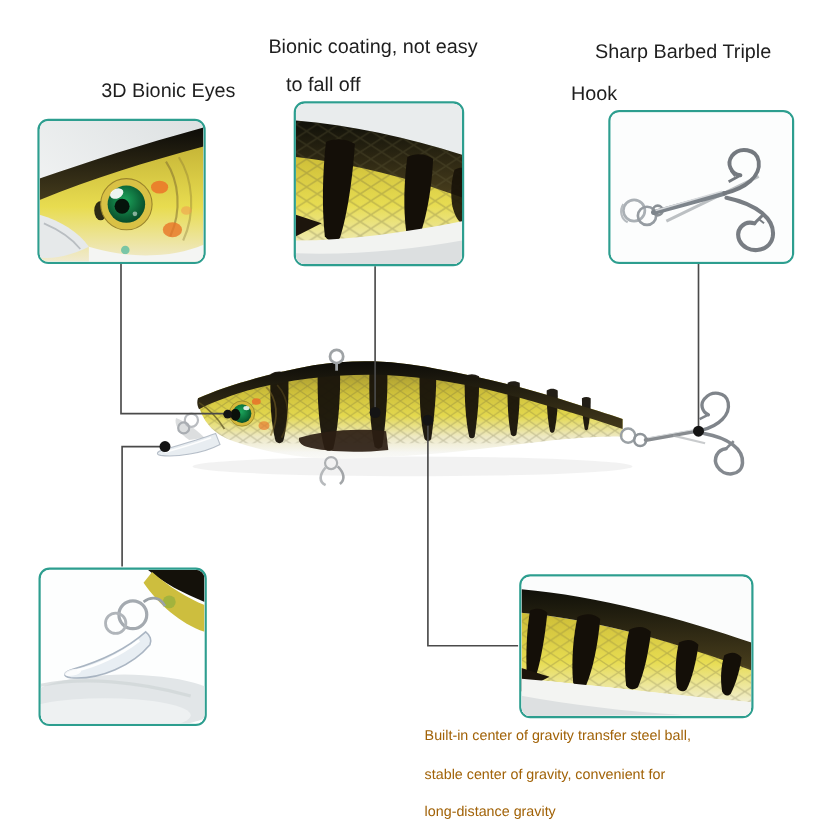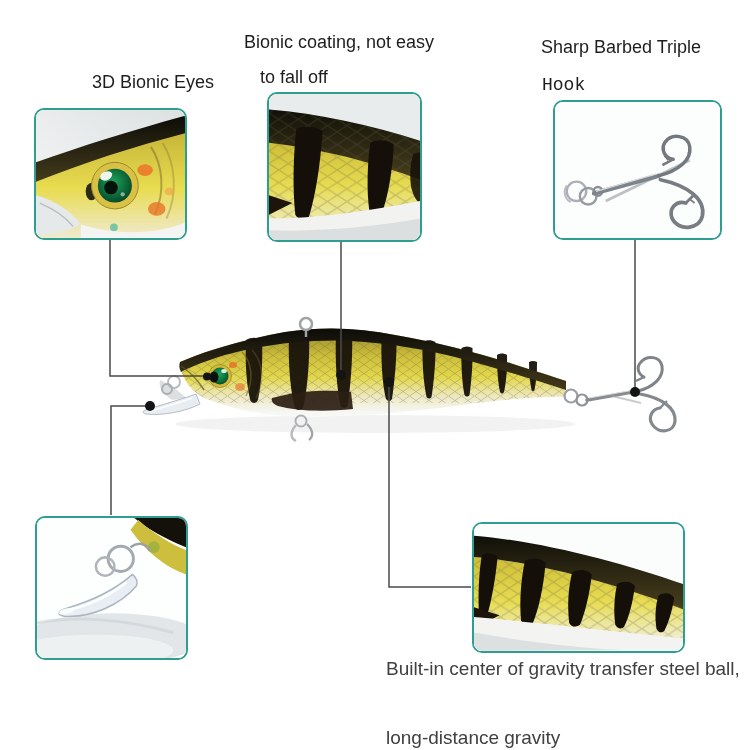--- a/index.html
+++ b/index.html
@@ -7,21 +7,21 @@
     position:relative;width:750px;height:750px;background:#ffffff;overflow:hidden;
     font-family:"Liberation Sans","DejaVu Sans",sans-serif;color:#1e1e1e;
   }
   .layer{position:absolute;left:0;top:0;}
   .callout-box{
     position:absolute;border:2px solid #2D9E8F;border-radius:10px;
     overflow:hidden;background:#fbfcfc;box-sizing:border-box;
   }
   .callout-box svg{display:block;width:100%;height:100%;}
   .heading{position:absolute;font-size:18px;line-height:24px;white-space:nowrap;color:#1e1e1e;}
-  .caption-sm{position:absolute;font-size:19px;line-height:19px;white-space:nowrap;color:#404040;}
+  .caption-sm{position:absolute;font-size:13px;line-height:19px;white-space:nowrap;color:#a16207;}
   
   #box-eyes   {left:34px;  top:108px; width:153px; height:132px;}
   #box-coating{left:267px; top:92px;  width:155px; height:150px;}
   #box-hook   {left:553px; top:100px; width:169px; height:140px;}
   #box-lip    {left:35px;  top:516px; width:153px; height:144px;}
   #box-gravity{left:472px; top:522px; width:213px; height:131px;}
 </style>
 </head>
 <body>
 
@@ -140,24 +140,25 @@
       <circle cx="389" cy="382" r="5"></circle>
     </g>
   </svg>
 
   <div class="heading" style="left:48px;top:70px;margin-left:44px;">3D Bionic Eyes</div>
 
   <div class="heading" style="left:244px;top:30px;">Bionic coating, not easy</div>
   <div class="heading" style="left:260px;top:65px;">to fall off</div>
 
   <div class="heading" style="left:541px;top:35px;">Sharp Barbed Triple</div>
-  <div class="heading" style="left:542px;top:73px;font-family:Liberation Mono, monospace;">Hook</div>
+  <div class="heading" style="left:519px;top:73px;">Hook</div>
 
 
   <div class="caption-sm" style="left:386px;top:659px;">Built-in center of gravity transfer steel ball,</div>
+  <div class="caption-sm" style="left:386px;top:694px;">stable center of gravity, convenient for</div>
   <div class="caption-sm" style="left:386px;top:728px;">long-distance gravity</div>
 
   <div class="callout-box" id="box-eyes">
     <svg viewBox="0 0 153 132" preserveAspectRatio="none">
       <defs>
         <linearGradient id="b1bg" x1="1" y1="0" x2="0" y2="1">
           <stop offset="0" stop-color="#dde1e2"></stop>
             <stop offset="1" stop-color="#f7f8f8"></stop>
         </linearGradient>
         <linearGradient id="b1y" x1="0" y1="0" x2="0" y2="1">

